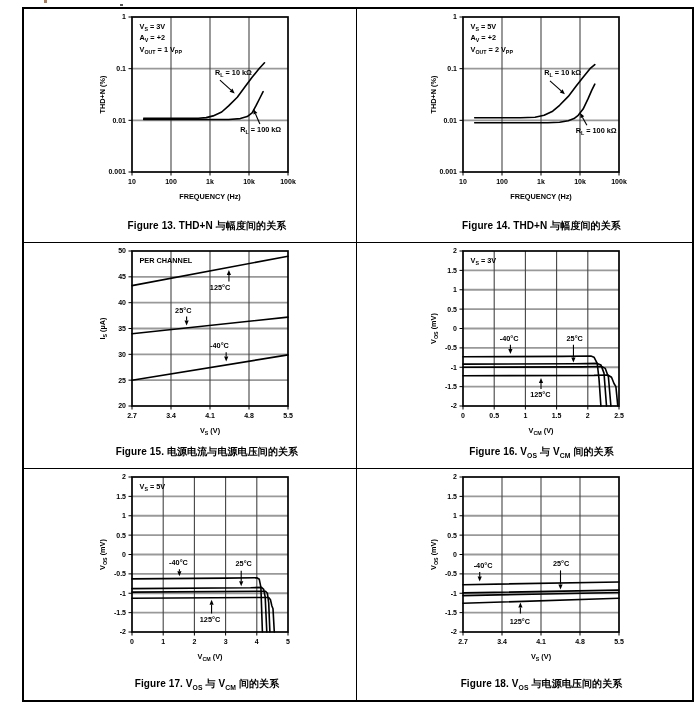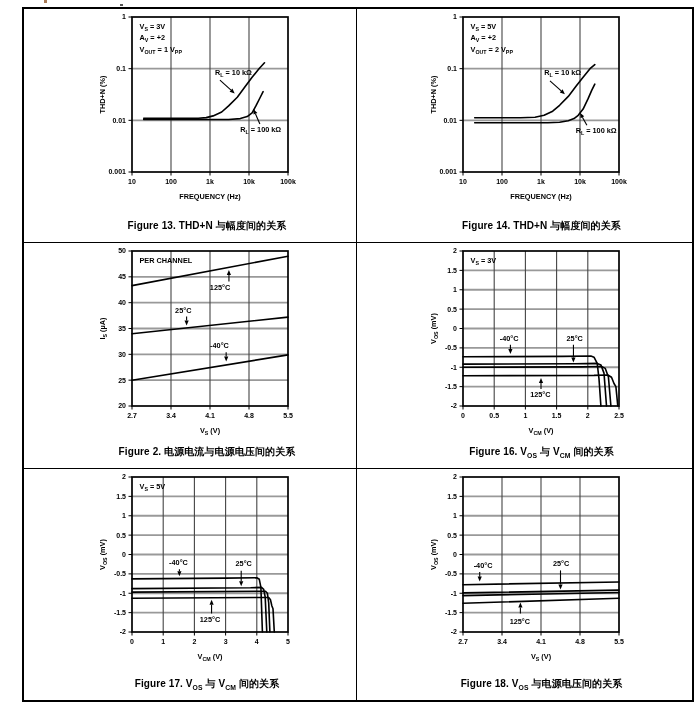--- a/index.html
+++ b/index.html
@@ -174,21 +174,21 @@
             <line x1="202.94285714285718" y1="38.48333333333333" x2="202.94285714285718" y2="32.11666666666668" stroke="#000" stroke-width="1.1"></line>
             <polygon points="202.9,27.1 205.0,32.1 200.8,32.1" fill="#000"></polygon>
             <text x="157.25714285714287" y="69.81666666666668" font-size="7.3" text-anchor="middle"><tspan>25°C</tspan></text>
             <line x1="160.60000000000002" y1="73.61666666666669" x2="160.60000000000002" y2="77.39999999999999" stroke="#000" stroke-width="1.1"></line>
             <polygon points="160.6,82.4 158.5,77.4 162.7,77.4" fill="#000"></polygon>
             <text x="193.47142857142853" y="105.46666666666667" font-size="7.3" text-anchor="middle"><tspan>-40°C</tspan></text>
             <line x1="200.15714285714284" y1="109.26666666666668" x2="200.15714285714284" y2="113.56666666666666" stroke="#000" stroke-width="1.1"></line>
             <polygon points="200.2,118.6 198.1,113.6 202.3,113.6" fill="#000"></polygon>
           </svg>
         </div>
-      <div class="caption">Figure 2. 电源电流与电源电压间的关系</div>
+      <div class="caption">Figure 15. 电源电流与电源电压间的关系</div>
     </div>
 
     <div class="cell bB">
       <div class="chart-host c2">
           <svg width="336" height="202" viewBox="0 0 336 202">
             <line x1="106" y1="143.625" x2="262" y2="143.625" stroke="#999" stroke-width="1.8"></line>
             <line x1="106" y1="124.25" x2="262" y2="124.25" stroke="#999" stroke-width="1.8"></line>
             <line x1="106" y1="104.875" x2="262" y2="104.875" stroke="#999" stroke-width="1.8"></line>
             <line x1="106" y1="85.5" x2="262" y2="85.5" stroke="#999" stroke-width="1.8"></line>
             <line x1="106" y1="66.125" x2="262" y2="66.125" stroke="#999" stroke-width="1.8"></line>

